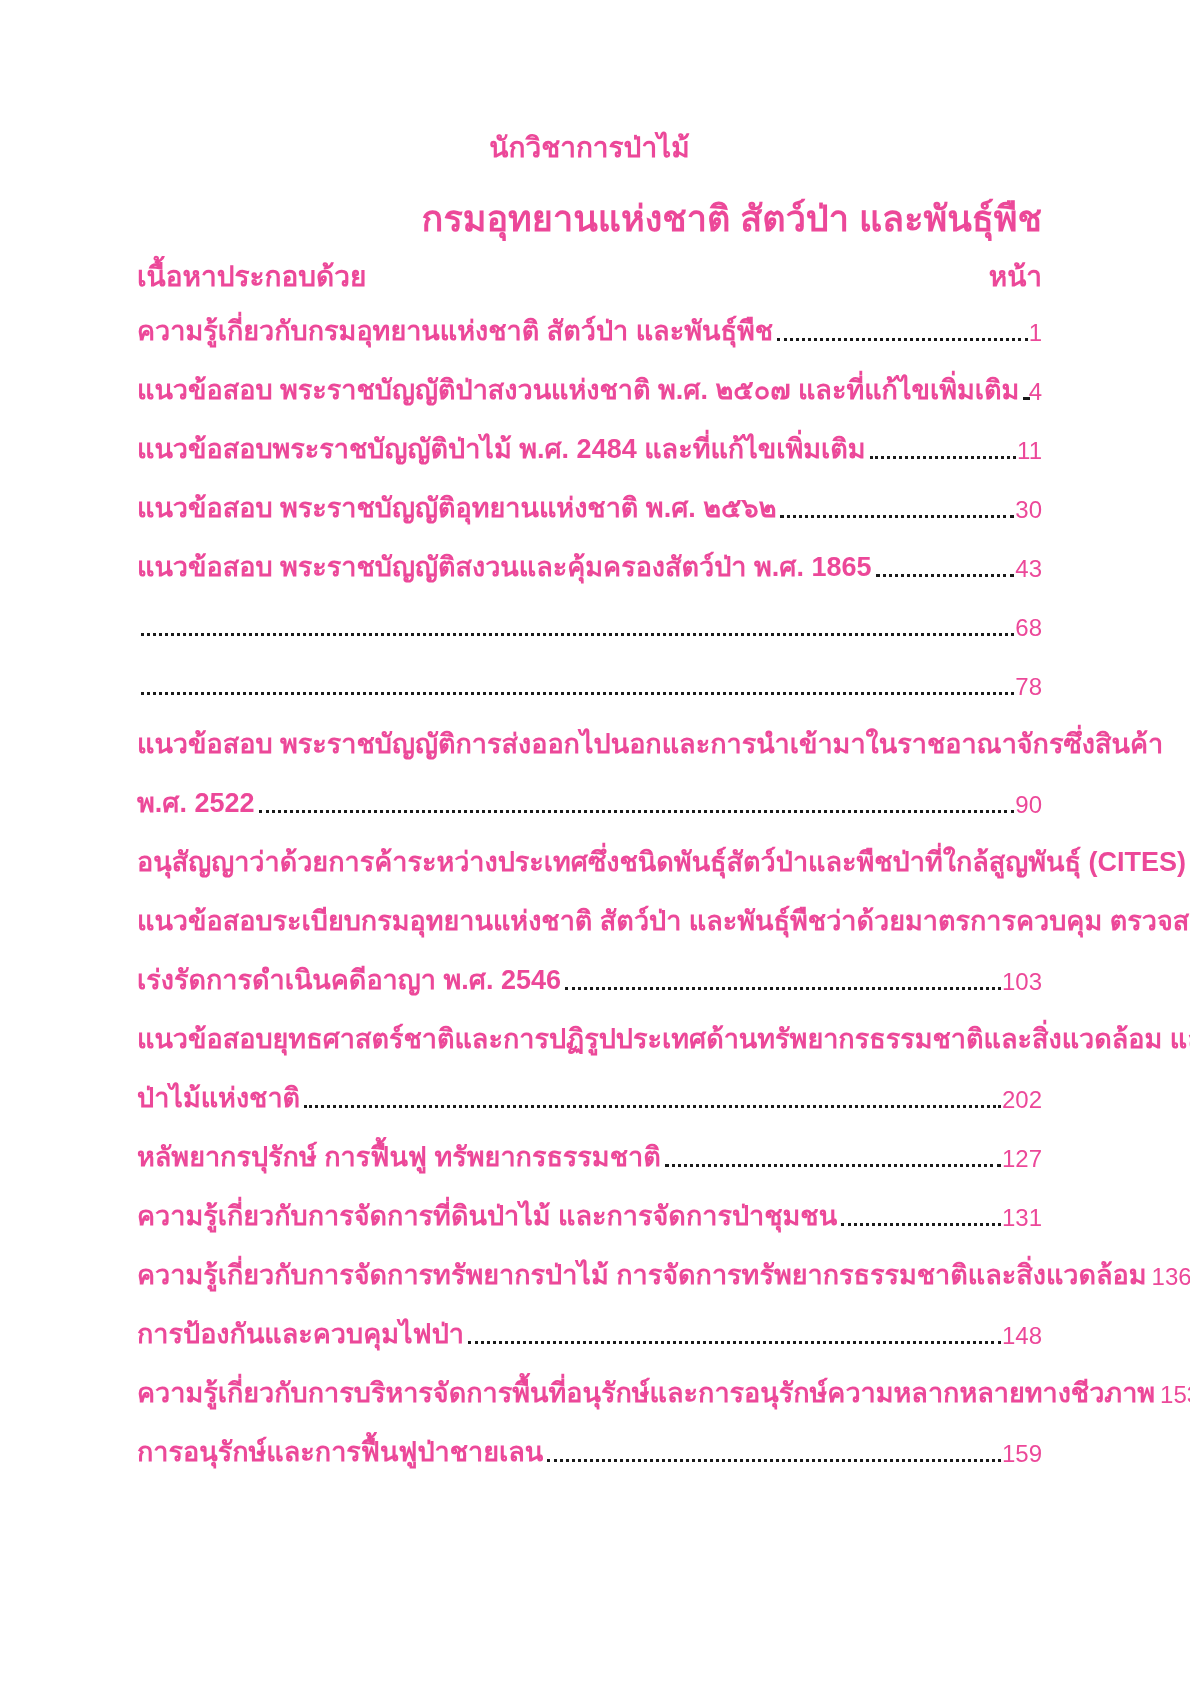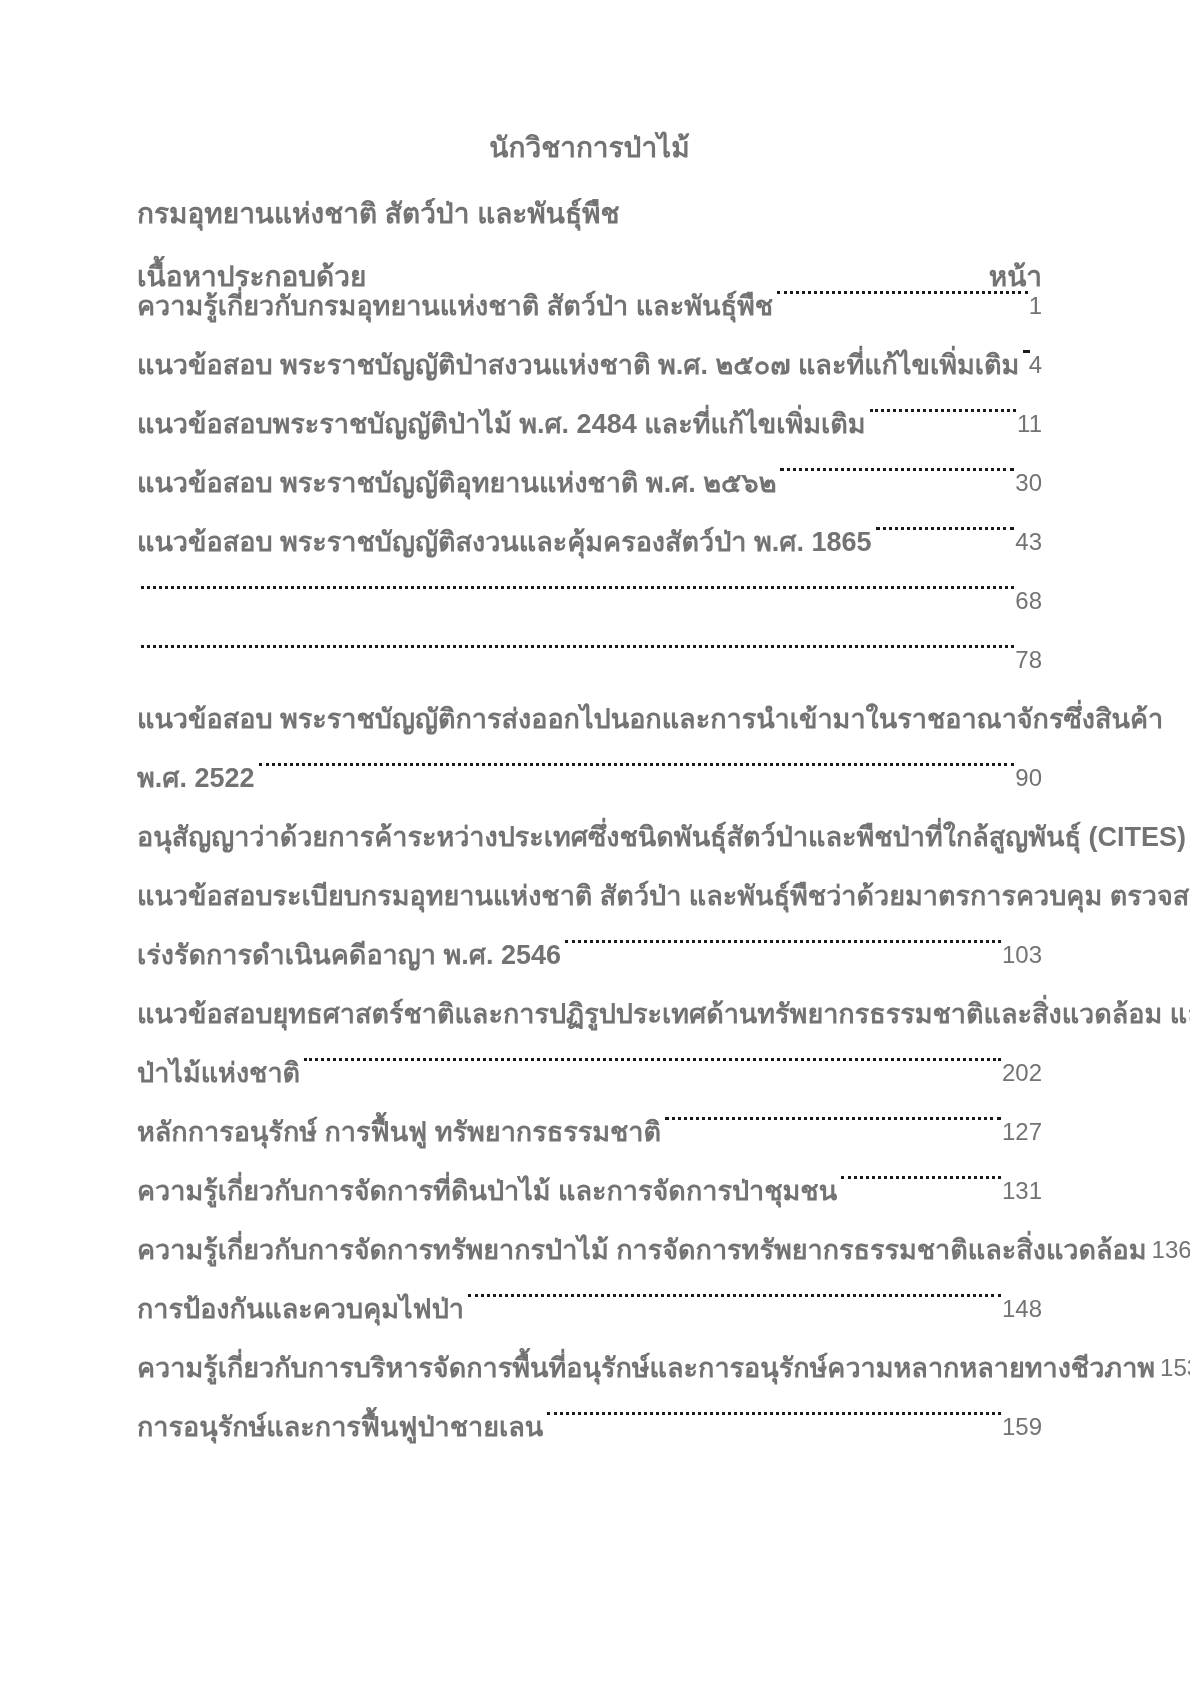--- a/index.html
+++ b/index.html
@@ -5,21 +5,21 @@
   html, body {
     margin: 0;
     padding: 0;
     background: #ffffff;
   }
   .page {
     position: relative;
     width: 1190px;
     height: 1572px;
     background: #ffffff;
-    color: #737373;
+    color: #ec4899;
     font-family: "Liberation Sans", "DejaVu Sans", sans-serif;
     overflow: hidden;
   }
   .content {
     position: absolute;
     left: 137px;
     right: 148px;
     top: 0;
   }
   .doc-title {
@@ -30,22 +30,22 @@
     text-align: center;
     font-size: 28px;
     font-weight: 700;
     line-height: 1.3;
   }
   .doc-subtitle {
     position: absolute;
     top: 196px;
     left: 0;
     right: 0;
-    text-align: left;
-    font-size: 28px;
+    text-align: right;
+    font-size: 36px;
     font-weight: 700;
     line-height: 1.3;
   }
   .toc-header {
     position: absolute;
     top: 254px;
     left: 0;
     right: 0;
     display: flex;
     justify-content: space-between;
@@ -54,21 +54,21 @@
     font-weight: 700;
   }
   .toc {
     position: absolute;
     top: 290px;
     left: 0;
     right: 0;
   }
   .toc-row {
     display: flex;
-    align-items: flex-start;
+    align-items: flex-end;
     height: 59px;
     overflow: visible;
   }
   .toc-text {
     white-space: nowrap;
     font-size: 27px;
     font-weight: 700;
     line-height: 1.25;
   }
   .toc-leader {
@@ -160,21 +160,21 @@
         <div class="toc-row no-fill">
     <span class="toc-text">แนวข้อสอบยุทธศาสตร์ชาติและการปฏิรูปประเทศด้านทรัพยากรธรรมชาติและสิ่งแวดล้อม และนโยบาย</span>
 
   </div>
         <div class="toc-row">
     <span class="toc-text">ป่าไม้แห่งชาติ</span>
     <span class="toc-leader"></span>
     <span class="toc-page">202</span>
   </div>
         <div class="toc-row">
-    <span class="toc-text">หลักการอนุรักษ์ การฟื้นฟู ทรัพยากรธรรมชาติ</span>
+    <span class="toc-text">หลัพยากรปุรักษ์ การฟื้นฟู ทรัพยากรธรรมชาติ</span>
     <span class="toc-leader"></span>
     <span class="toc-page">127</span>
   </div>
         <div class="toc-row">
     <span class="toc-text">ความรู้เกี่ยวกับการจัดการที่ดินป่าไม้ และการจัดการป่าชุมชน</span>
     <span class="toc-leader"></span>
     <span class="toc-page">131</span>
   </div>
         <div class="toc-row">
     <span class="toc-text">ความรู้เกี่ยวกับการจัดการทรัพยากรป่าไม้ การจัดการทรัพยากรธรรมชาติและสิ่งแวดล้อม</span>

